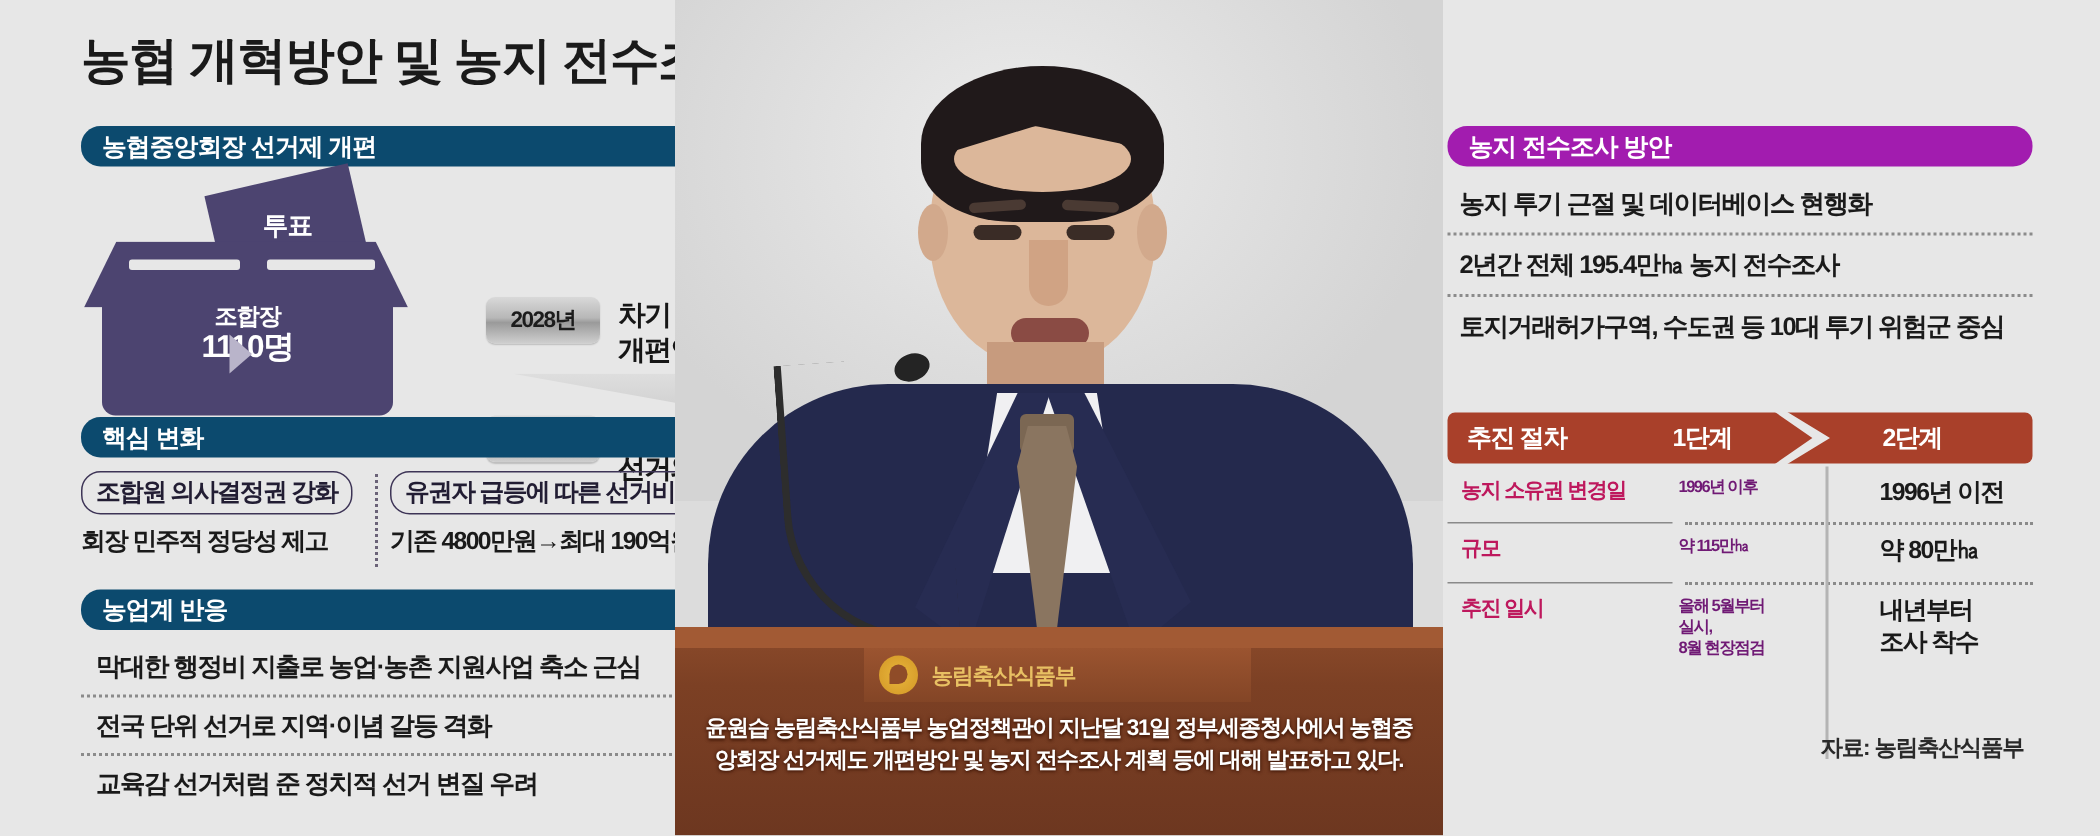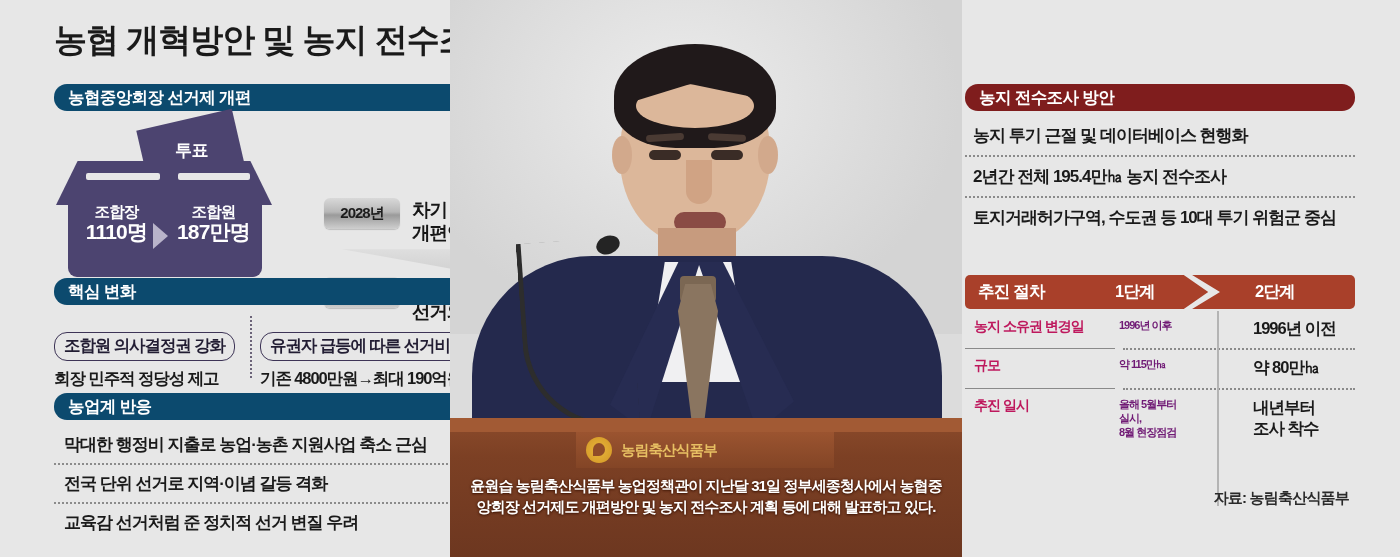--- a/index.html
+++ b/index.html
@@ -20,21 +20,21 @@
 
   
   .pill {
     display: flex; align-items: center;
     height: 27px; border-radius: 13px;
     padding-left: 14px;
     color: #ffffff; font-size: 16.5px; font-weight: bold;
     letter-spacing: -0.6px;
   }
   .pill.purple { background: #0c4a6e; }
-  .pill.red    { background: #7f1d1d; }
+  .pill.red    { background: #a21caf; }
 
   
   .left-col { position: absolute; left: 54px; top: 84px; width: 492px; }
 
   .ballot-wrap { position: relative; height: 168px; }
 
   
   .slip {
     position: absolute; left: 88px; top: 8px;
     width: 98px; height: 62px;
@@ -109,21 +109,21 @@
   .kc-col.r { width: 286px; padding-left: 14px; }
   .kc-divider {
     position: absolute; left: 196px; top: 2px; width: 0; height: 62px;
     border-left: 2px dotted #6b6378;
   }
   .kc-chip {
     display: inline-block;
     border: 1.6px solid #3d3456; border-radius: 13px;
     padding: 2px 9px 3px 9px;
     font-size: 16.5px; font-weight: bold; color: #221d33;
-    letter-spacing: -1.1px; white-space: nowrap; margin-top: 18px;
+    letter-spacing: -1.1px; white-space: nowrap;
   }
   .kc-sub {
     margin-top: 7px; font-size: 16.5px; font-weight: bold;
     color: #1a1a1a; letter-spacing: -1.1px; white-space: nowrap;
   }
 
   
   .react-wrap { position: absolute; left: 54px; top: 393px; width: 418px; }
   .react-list { margin-top: 6px; }
   .react-item {
@@ -345,24 +345,20 @@
         <span class="slip-label">투표</span>
       </div>
       <div class="lid-shape"></div>
       <div class="lid-slot-l"></div>
       <div class="lid-slot-r"></div>
 
       <div class="box-body">
         <div class="box-cell">
           <span class="cap">조합장</span>
           <span class="num">1110명</span>
-        </div>
-        <div class="box-cell">
-          <span class="cap">조합원</span>
-          <span class="num">187만명</span>
         </div>
       </div>
       <div class="box-arrow"></div>
     </div>
 
     <div class="timeline">
       <div class="tl-row">
         <div class="yr-badge">2028년</div>
         <div class="tl-text" style="white-space:pre-line">차기 회장 선거부터
 개편안 적용</div>

